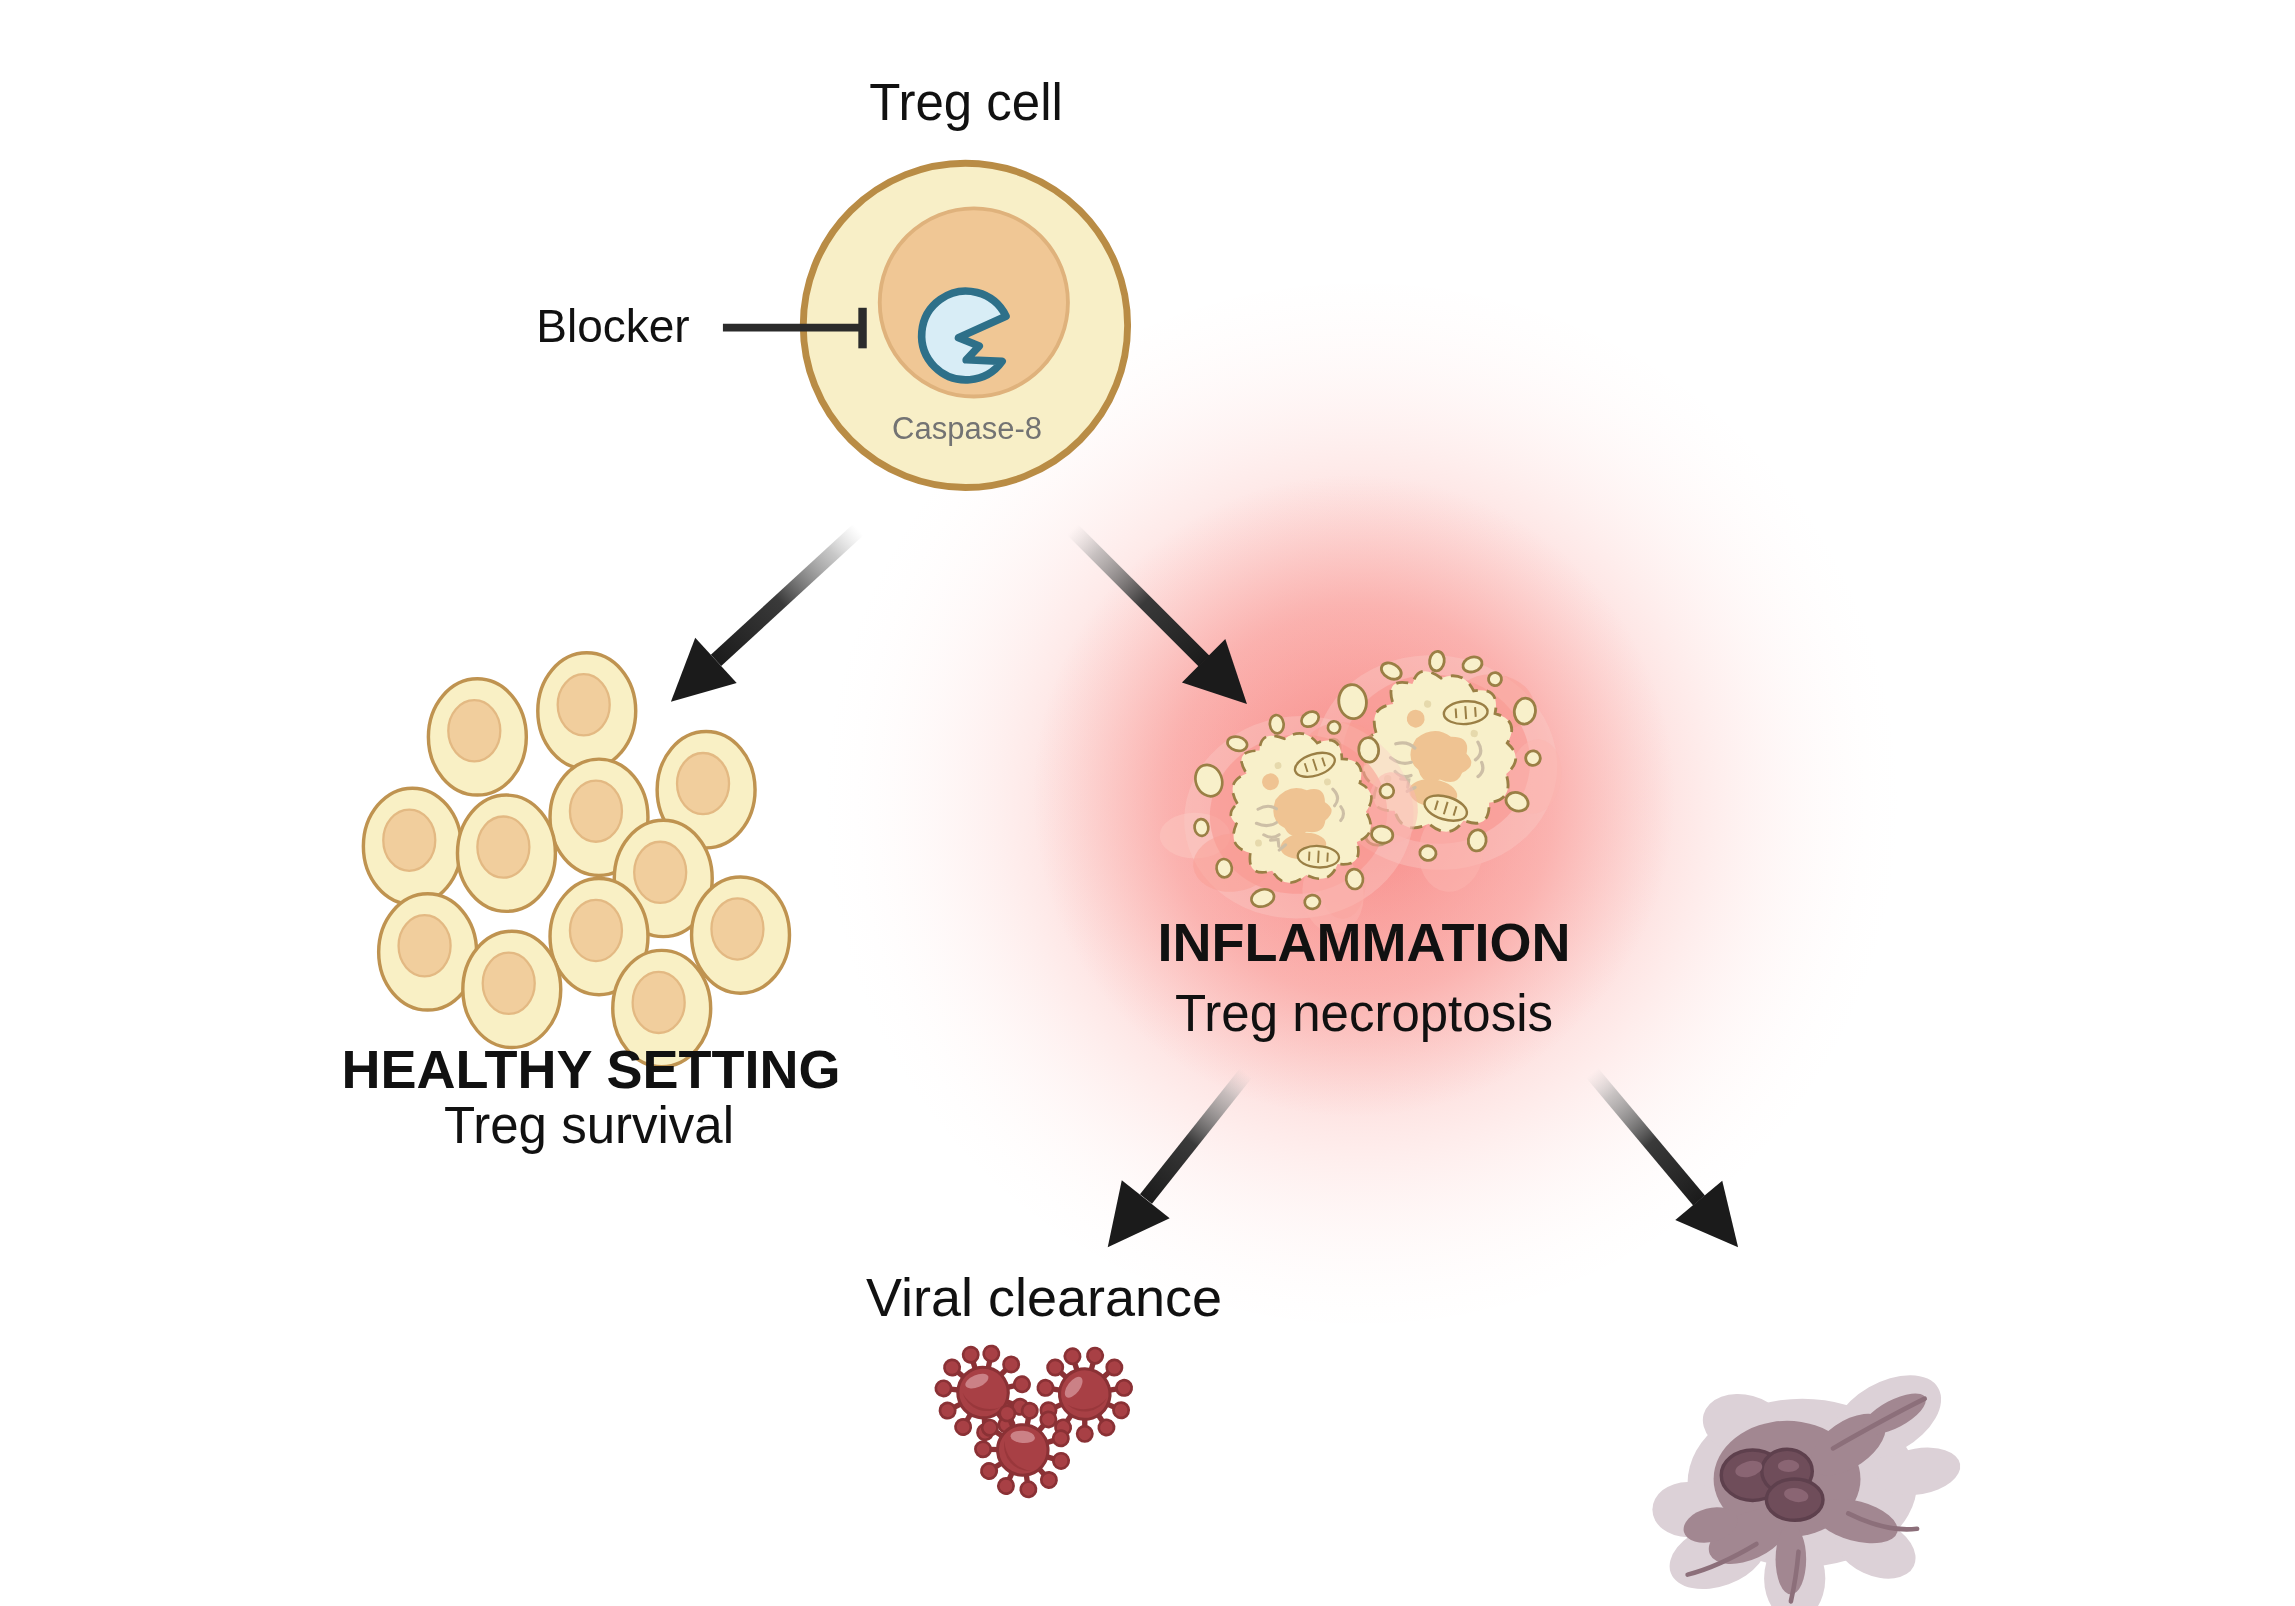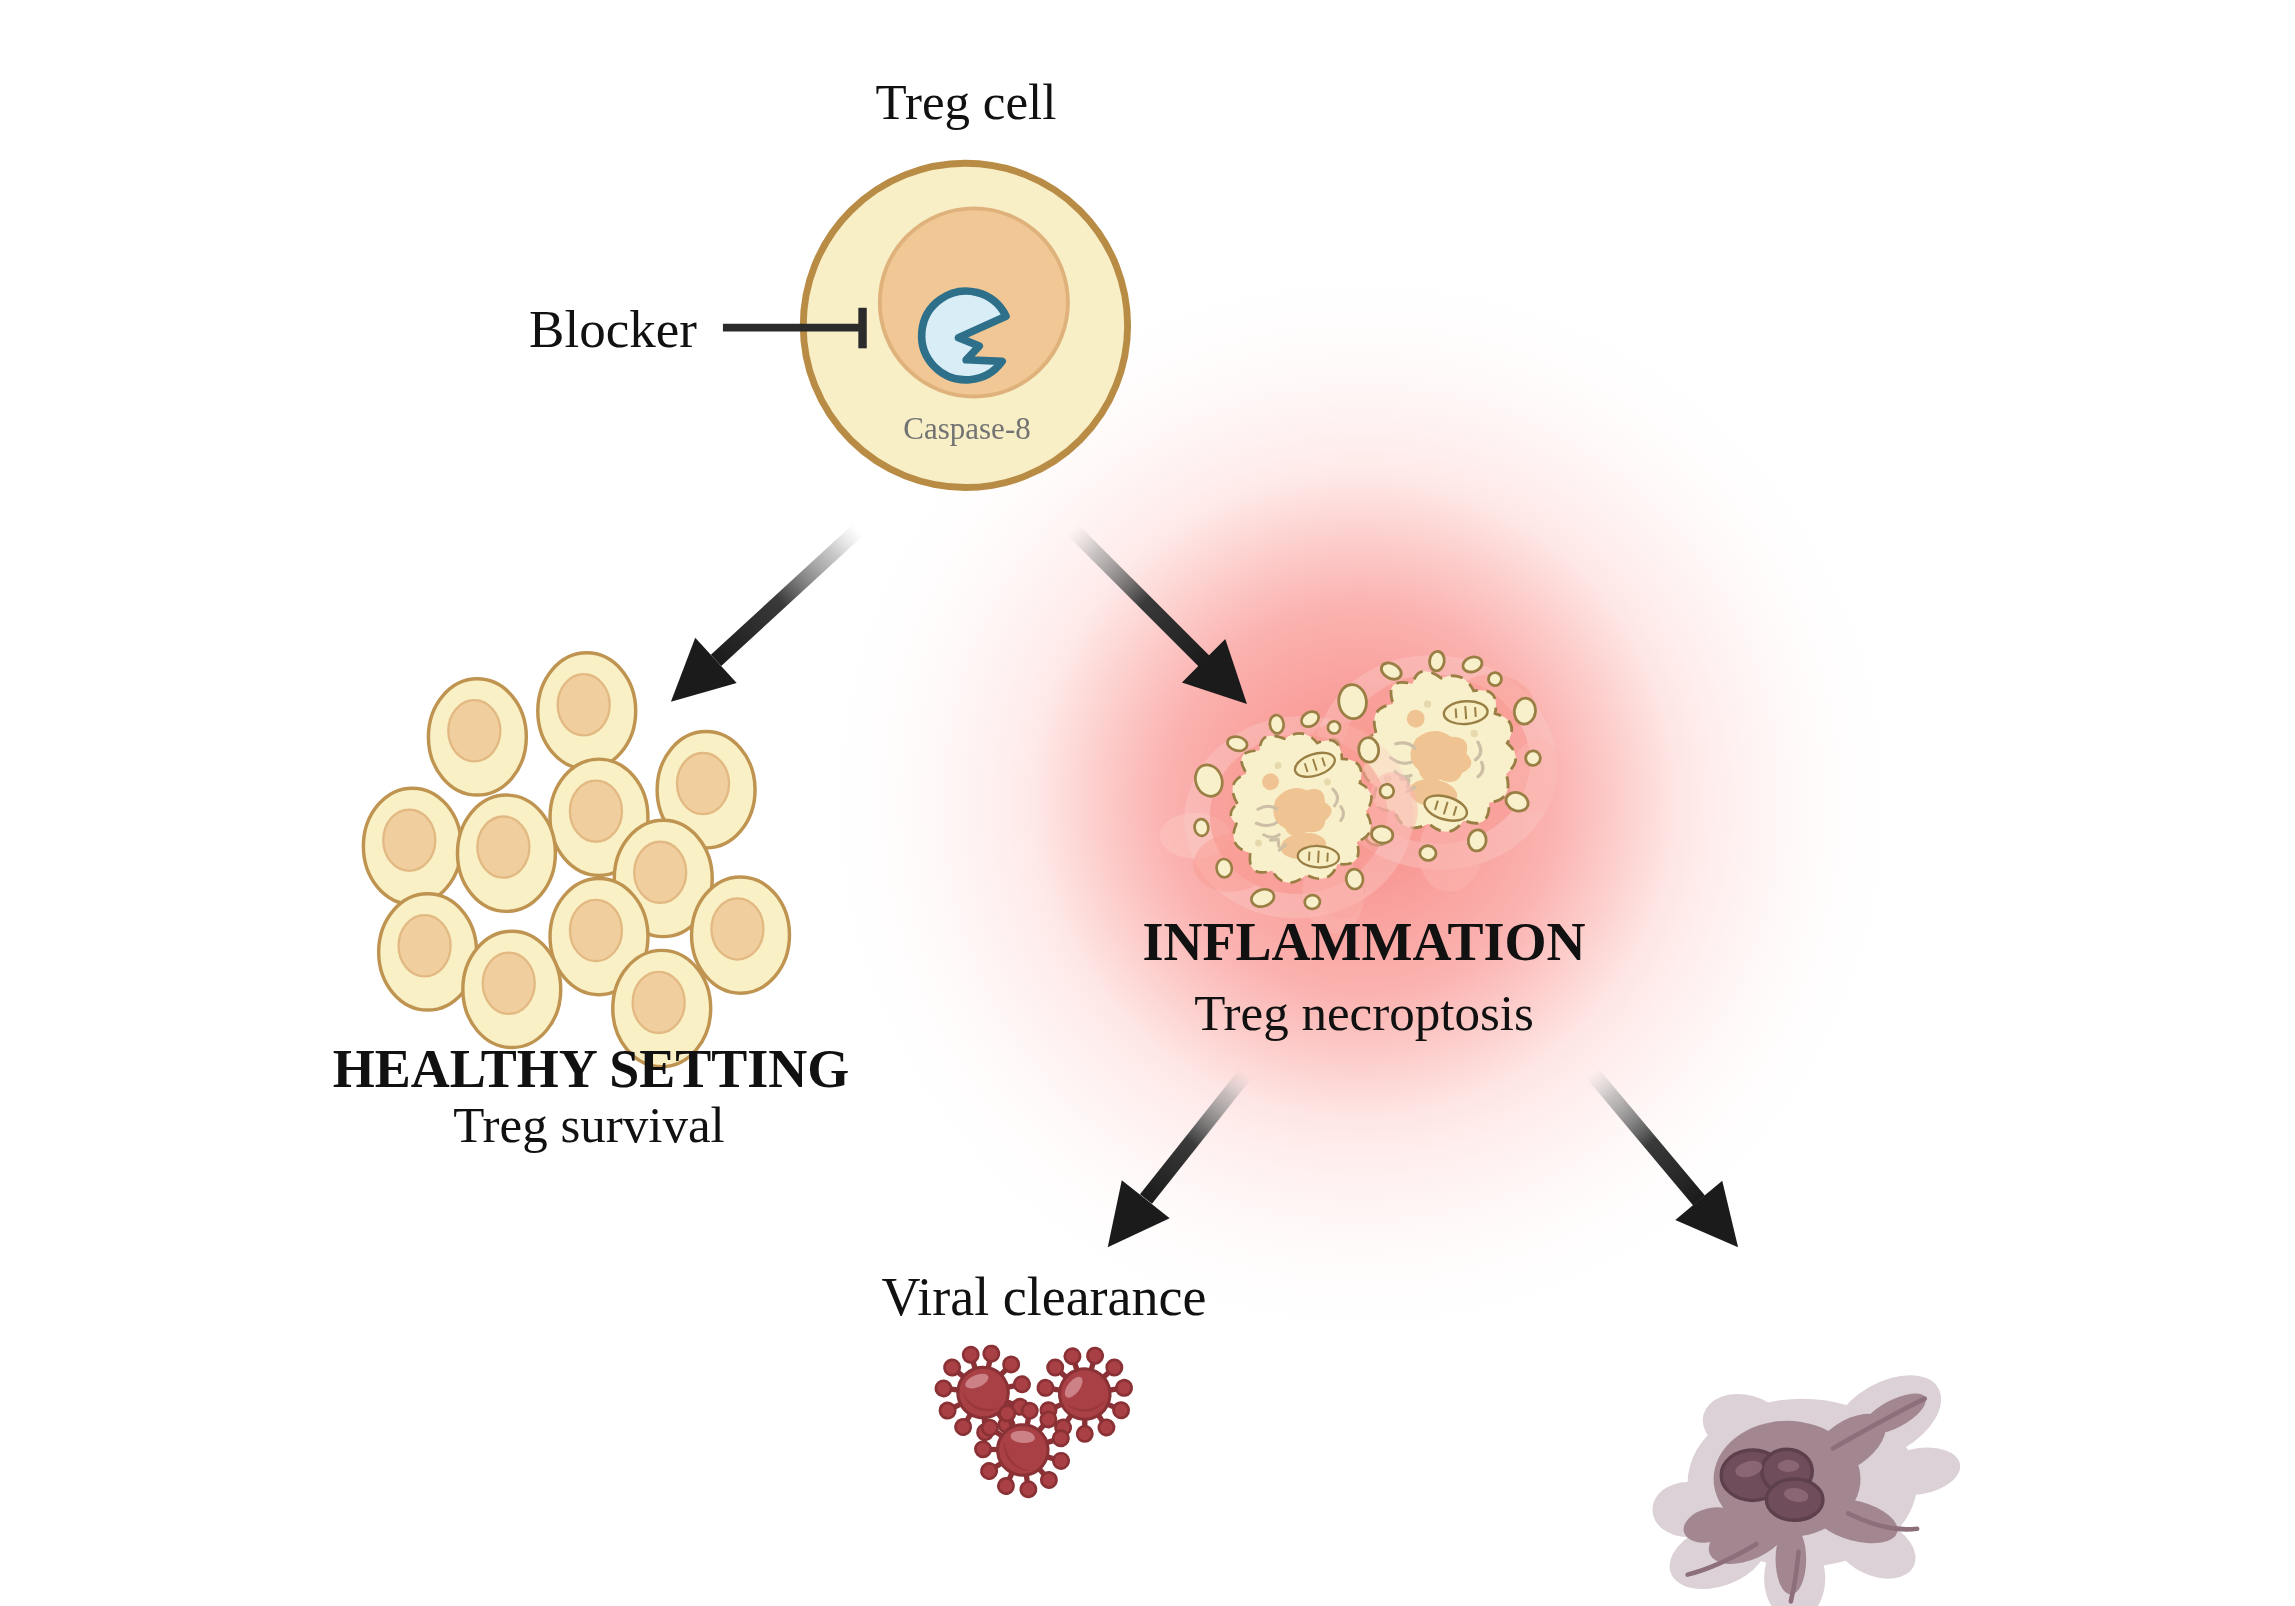--- a/index.html
+++ b/index.html
@@ -1,21 +1,21 @@
 <!DOCTYPE html>
 <html style="font-size:12.2px"><head>
 <meta charset="utf-8">
 <style>
   html,body{margin:0;padding:0;width:2295px;height:1607px;background:#ffffff;overflow:hidden;}
-  .stage{position:absolute;left:0;top:0;width:2295px;height:1384px;font-family:Liberation Serif, serif;}
+  .stage{position:absolute;left:0;top:0;width:2295px;height:1384px;font-family:Liberation Sans, sans-serif;}
   .stage svg{position:absolute;left:0;top:0;}
   .lbl{position:absolute;transform:translateX(-50%);white-space:nowrap;color:#111111;line-height:1;}
   .lbl-top{font-size:51px;}
   .lbl-caspase{font-size:31px;color:#737373;}
-  .lbl-blocker{font-size:53px;}
+  .lbl-blocker{font-size:46px;}
   .lbl-head{font-size:54px;font-weight:bold;}
   .lbl-sub{font-size:51px;}
   .lbl-outcome{font-size:54px;}
 </style>
 </head>
 <body>
 
 <div class="stage">
 
 <svg width="2295" height="1607" viewBox="0 0 3000 2100">

